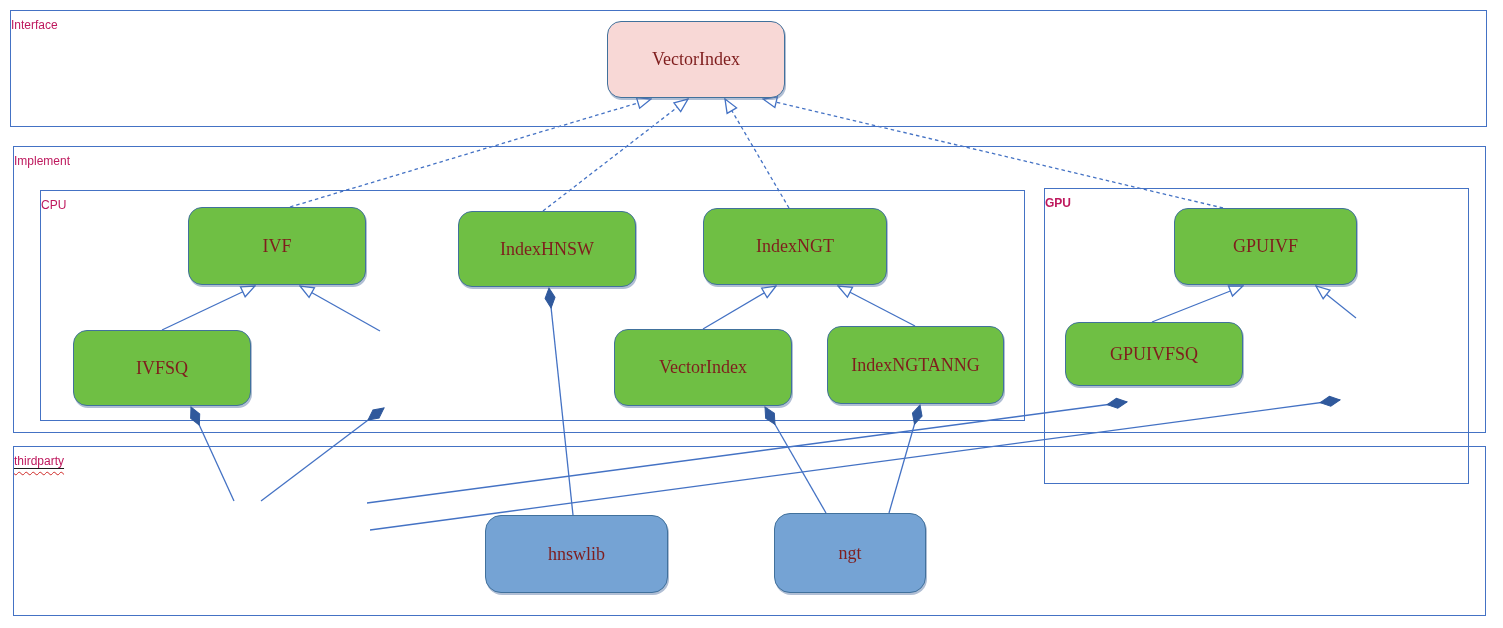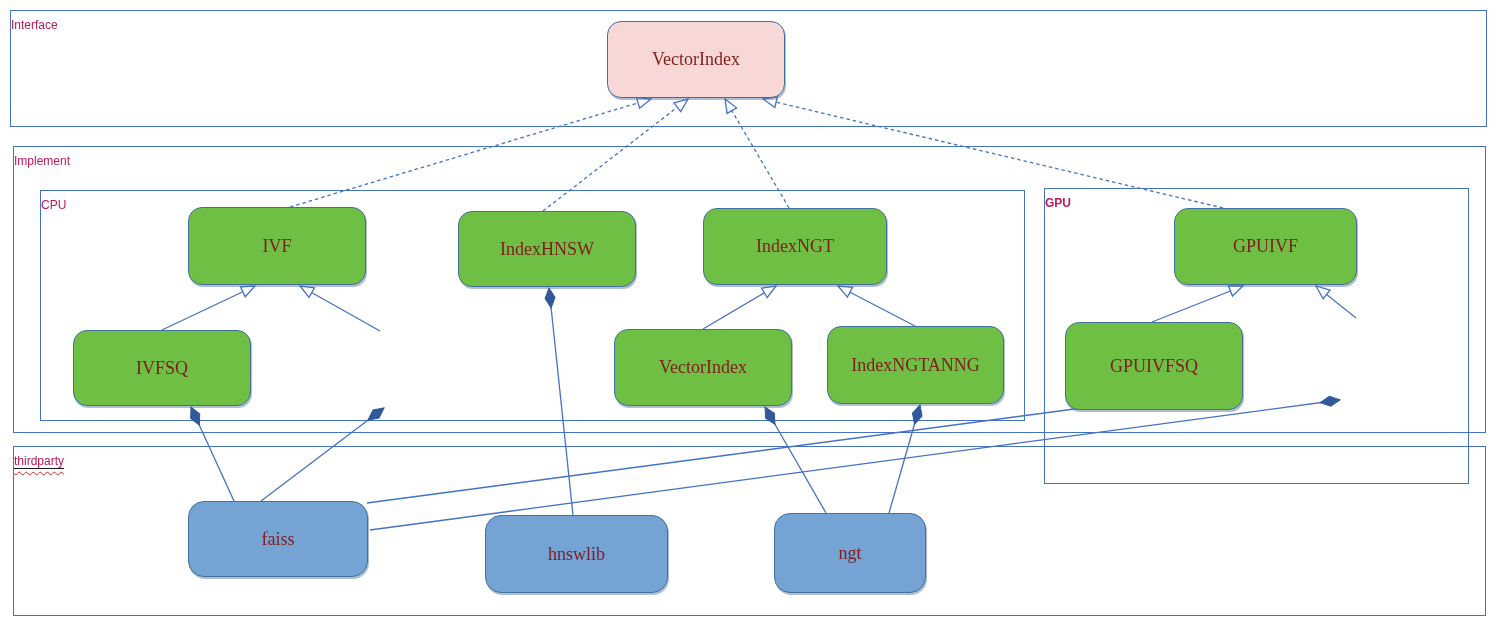--- a/index.html
+++ b/index.html
@@ -137,28 +137,25 @@
 
 
   <div class="node node-green" style="left:614px;top:329px;width:178px;height:77px;">
     <span>VectorIndex</span>
   </div>
 
   <div class="node node-green" style="left:827px;top:326px;width:177px;height:78px;">
     <span>IndexNGTANNG</span>
   </div>
 
-  <div class="node node-green" style="left:1065px;top:322px;width:178px;height:88px;">
+  <div class="node node-green" style="left:1065px;top:322px;width:178px;height:64px;">
     <span>GPUIVFSQ</span>
   </div>
 
 
-  <div class="node node-blue" style="left:188px;top:501px;width:180px;height:76px;">
-    <span>faiss</span>
-  </div>
 
   <div class="node node-blue" style="left:485px;top:515px;width:183px;height:78px;">
     <span>hnswlib</span>
   </div>
 
   <div class="node node-blue" style="left:774px;top:513px;width:152px;height:80px;">
     <span>ngt</span>
   </div>
 
 </div>

